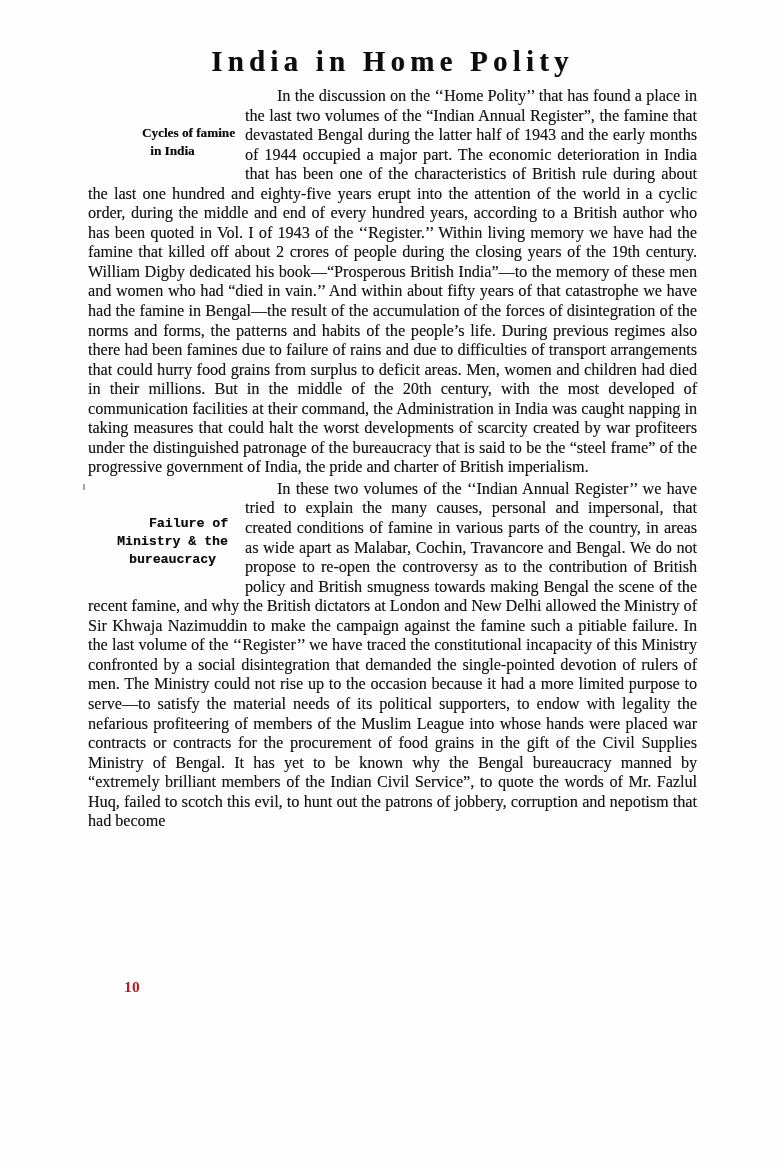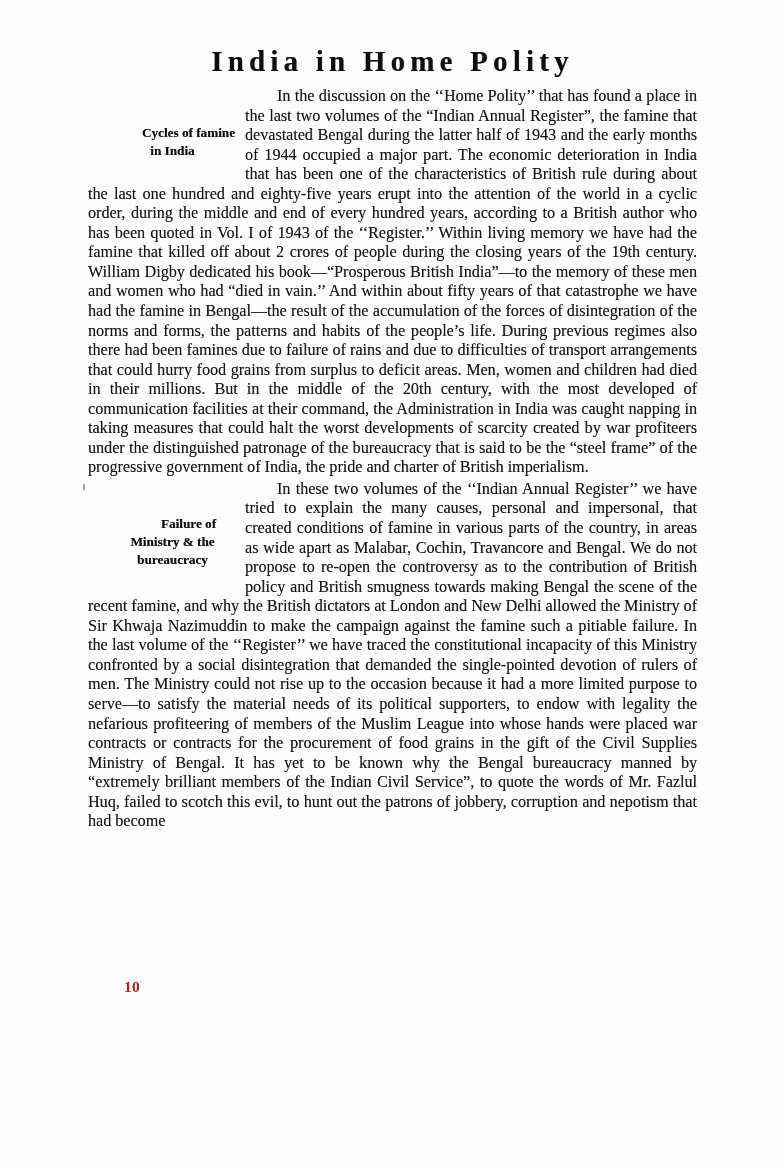--- a/index.html
+++ b/index.html
@@ -87,20 +87,21 @@
   .sidenote.note-1 {
     shape-outside: inset(0);
     margin-top: 38px;
     margin-bottom: 18px;
     height: 36px;
   }
   .sidenote.note-2 {
     margin-top: 36px;
     margin-bottom: 12px;
     height: 54px;
+    font-family: Liberation Mono, monospace;
   }
 
   
   .folio {
     position: absolute;
     left: 124px;
     top: 978px;
     font-size: 15.5px;
     font-weight: bold;
     line-height: 18px;

